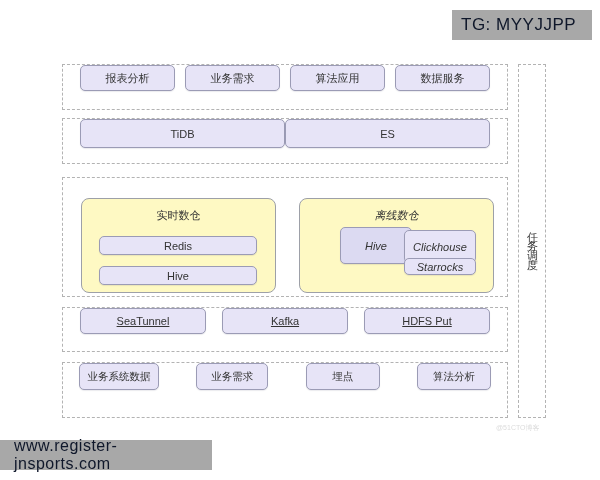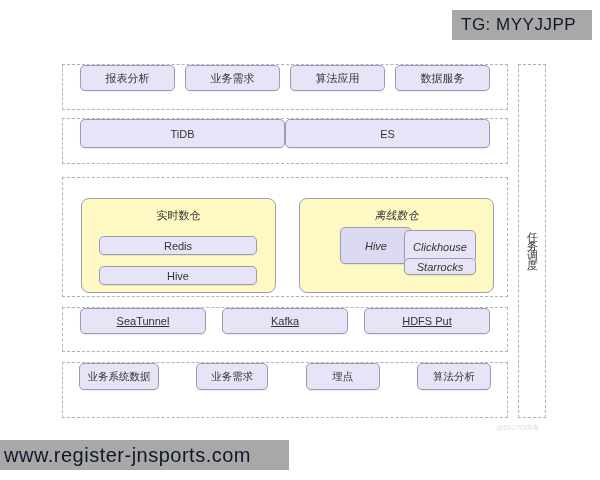--- a/index.html
+++ b/index.html
@@ -43,21 +43,21 @@
   .rt-node2 { left:17px; top:67px; width:158px; height:19px; }
   .hive     { left:20px; top:28px; width:72px; height:37px; background:#dcdaf2;margin-left:20px; }
   .off-node1{ left:104px; top:31px; width:72px; height:33px; }
   .off-node2{ left:104px; top:59px; width:72px; height:17px; }
 
   .scheduler { left:518px; top:64px; width:28px; height:354px; display:flex; align-items:center; justify-content:center; }
   .scheduler span { writing-mode:vertical-rl; letter-spacing:9px; font-size:11px; color:#333; }
 
   .badge { position:absolute; background:#a8a8a8; color:#0f172a; display:flex; align-items:center; box-sizing:border-box; letter-spacing:0.5px; }
   .tg   { left:452px; top:10px;  width:140px; height:30px; font-size:17px; padding-left:9px; }
-  .site { left:0;     top:440px; width:289px; height:30px; font-size:20px; padding-left:4px; }
+  .site { left:0;     top:440px; width:212px; height:30px; font-size:16px; padding-left:14px; }
 
   .watermark { position:absolute; left:496px; top:423px; font-size:7px; color:#dcdcdc; }
 </style>
 </head>
 <body>
 
 <div class="stage">
 
   <div class="badge tg">TG: MYYJJPP</div>
 

